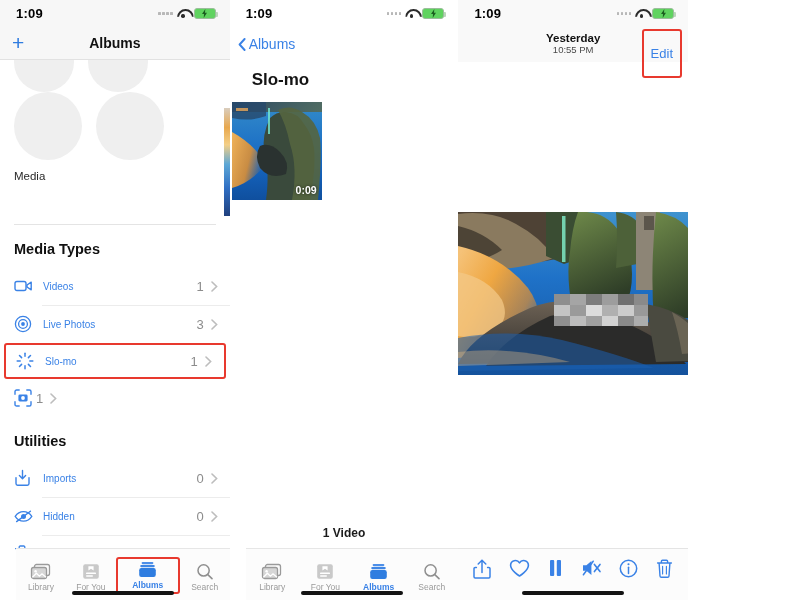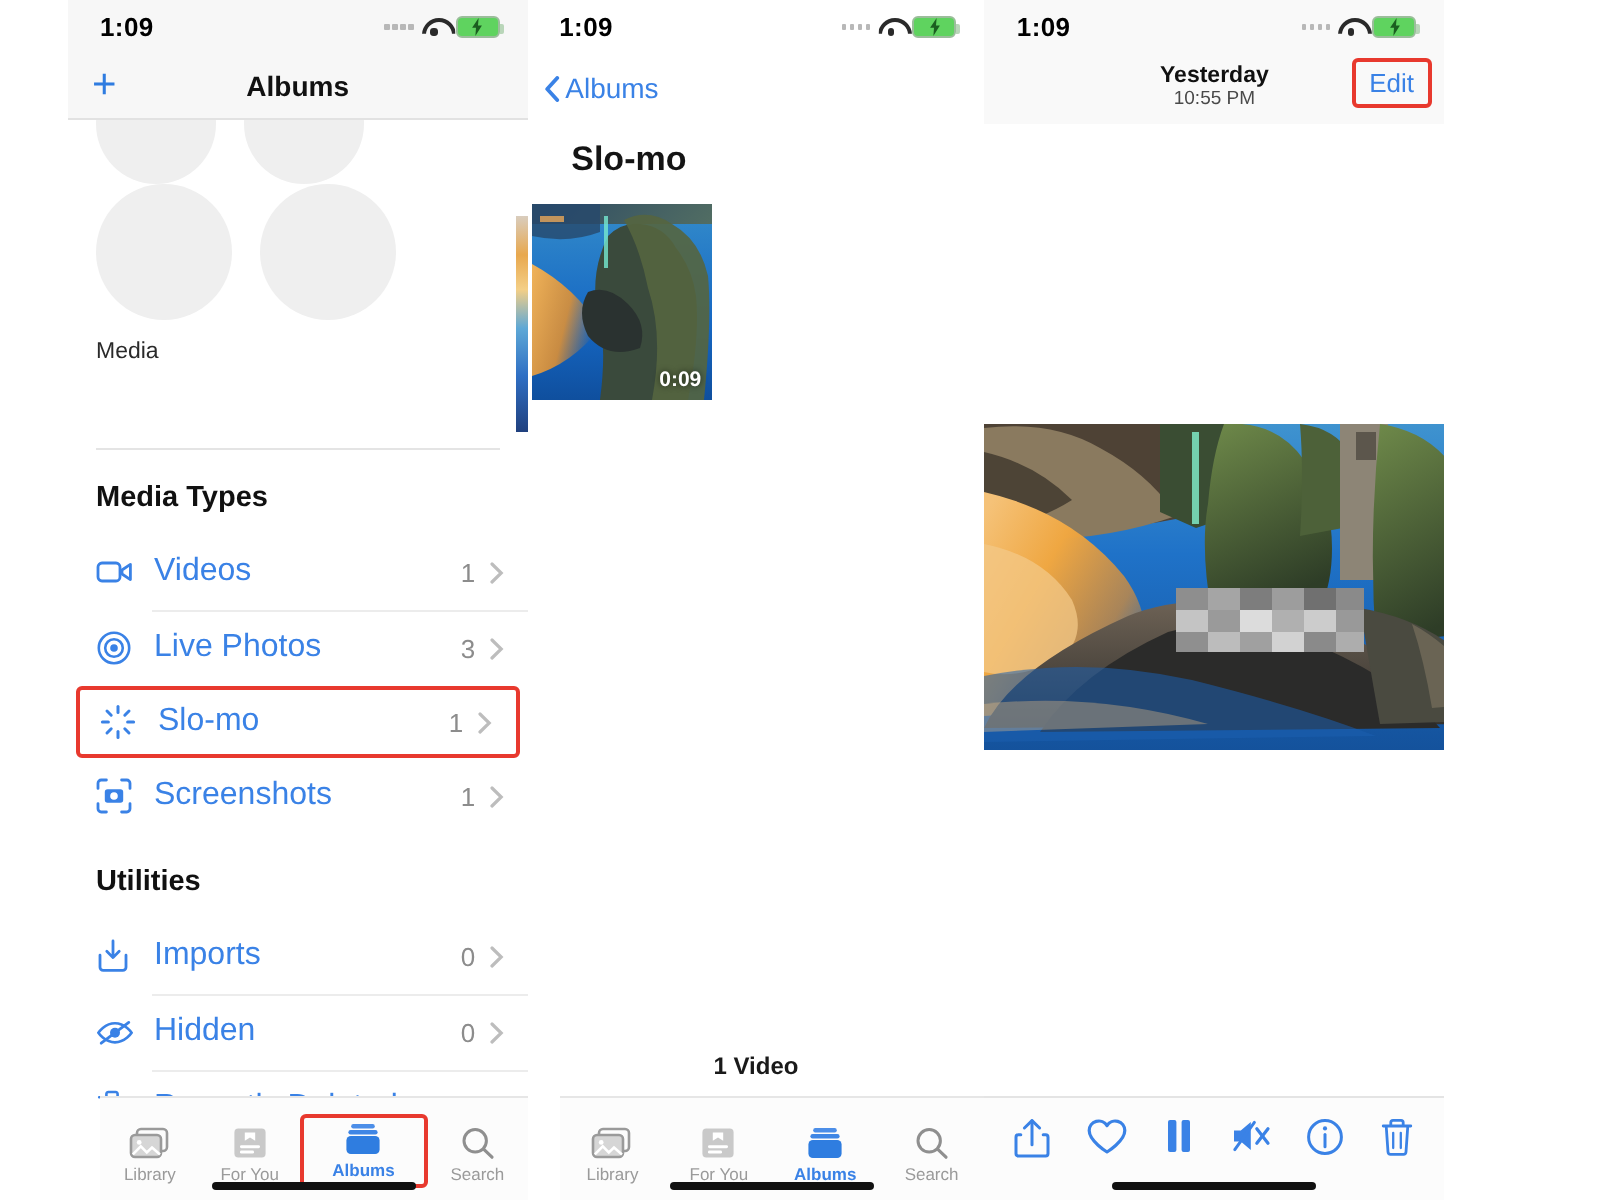--- a/index.html
+++ b/index.html
@@ -2,21 +2,21 @@
 <html><head>
 <meta charset="utf-8">
 <style>
   * { box-sizing: border-box; margin: 0; padding: 0; }
   html, body {
     width: 800px; height: 600px;
     background: #ffffff;
     font-family: "Liberation Sans", sans-serif;
     overflow: hidden;
   }
-  .screens { display: flex; width: 688px; height: 600px; margin-left: 34px; }
+  .screens { display: flex; width: 688px; height: 600px; }
   .panel { position: relative; height: 600px; background: #ffffff; overflow: hidden; }
   .panel-1 { width: 267px; }
   .panel-2 { width: 266px; }
   .panel-3 { width: 267px; }
 
   
   .statusbar {
     height: 26px; display: flex; align-items: center;
     justify-content: space-between; padding: 0 14px 0 16px;
     background: #f7f7f7;
@@ -97,21 +97,21 @@
   .section-head { font-size: 14.5px; font-weight: bold; color: #111; padding: 16px 0 10px 14px; }
   .row {
     display: flex; align-items: center; height: 38px;
     padding: 0 12px 0 14px; position: relative;
   }
   .row + .row::before {
     content: ""; position: absolute; left: 42px; right: 0; top: 0;
     height: 1px; background: #ececec;
   }
   .row-icon { width: 22px; display: flex; align-items: center; justify-content: flex-start; color: #3a82e6; }
-  .row-label { flex: 1; font-size: 16px; color: #3a82e6; padding-left: 7px; }
+  .row-label { flex: 1; font-size: 10px; color: #3a82e6; padding-left: 7px; }
   .row-count { font-size: 13px; color: #8c8c8c; padding-right: 7px; }
   .chev-right { width: 7px; height: 11px; }
   .row.highlight {
     border: 2.5px solid #e8392e; border-radius: 3px;
     margin: 0 4px; padding-left: 10px; height: 36px;
   }
   .row.highlight::before { display: none; }
   .row.highlight + .row::before { display: none; }
 
   
@@ -150,21 +150,21 @@
 
   
   .navbar3 { height: 36px; background: #f9f9f9; position: relative; display: flex;
     align-items: center; justify-content: center; }
   .date-block { text-align: center; line-height: 1.15; }
   .date-main { font-size: 11.5px; font-weight: bold; color: #111; }
   .date-sub { font-size: 9.5px; color: #4a4a4a; }
   .edit-btn {
     position: absolute; right: 6px; top: 3px;
     border: 2.5px solid #e8392e; border-radius: 3px;
-    padding: 3px 7px; color: #3a82e6; font-size: 13px;
+    padding: 15px 7px; color: #3a82e6; font-size: 13px;
   }
   .photo-stage { position: absolute; top: 212px; left: 0; right: 0; height: 163px; overflow: hidden; }
   .bottom-toolbar {
     position: absolute; bottom: 0; left: 0; right: 0; height: 52px;
     background: #fcfcfc; border-top: 1px solid #e4e4e4;
     display: flex; align-items: flex-start; justify-content: space-around;
     padding: 10px 6px 0;
   }
   .tool-ico { color: #3a82e6; display: flex; align-items: center; justify-content: center; }
 </style>
@@ -266,21 +266,20 @@
     </div>
 
     <div class="row">
       <div class="row-icon">
         <svg width="18" height="18" viewBox="0 0 18 18">
           <path d="M1 5.2V2.6A1.6 1.6 0 012.6 1H5.2M12.8 1h2.6A1.6 1.6 0 0117 2.6v2.6M17 12.8v2.6a1.6 1.6 0 01-1.6 1.6h-2.6M5.2 17H2.6A1.6 1.6 0 011 15.4v-2.6" fill="none" stroke="#3a82e6" stroke-width="1.4" stroke-linecap="round"></path>
           <rect x="4.4" y="5.6" width="9.2" height="6.8" rx="1.4" fill="#3a82e6"></rect>
           <circle cx="9" cy="9" r="1.9" fill="#fff"></circle>
         </svg>
       </div>
-      <div class="row-label">Screenshots</div>
       <div class="row-count">1</div>
       <svg class="chev-right" viewBox="0 0 7 11">
           <path d="M1 1 L5.6 5.5 L1 10" fill="none" stroke="#bdbdbd" stroke-width="1.6" stroke-linecap="round"></path>
         </svg>
     </div>
 
     <div class="section-head">Utilities</div>
 
     <div class="row">
       <div class="row-icon">

